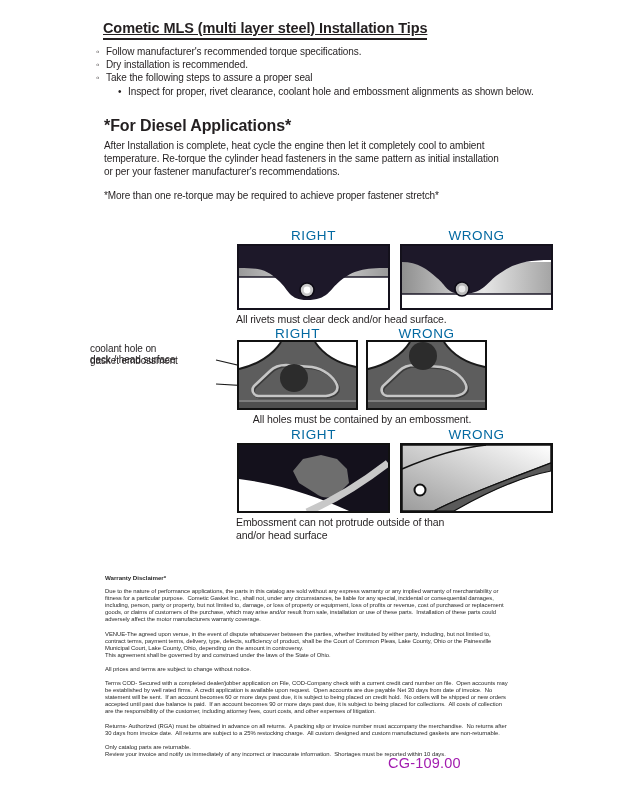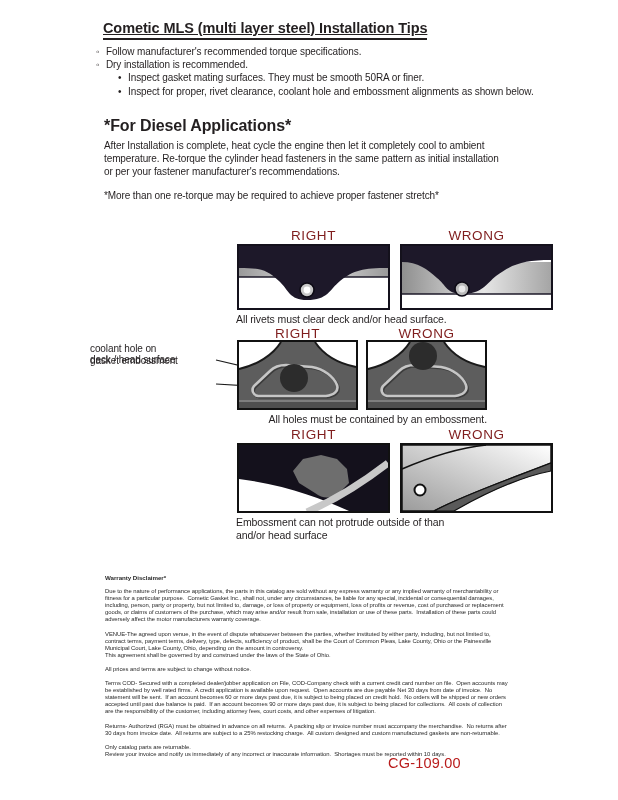--- a/index.html
+++ b/index.html
@@ -21,42 +21,42 @@
   .b1 .mk::before{content:"◦";position:absolute;left:0;top:0;font-size:10px;}
   .b2 .mk::before{content:"•";position:absolute;left:0;top:0;font-size:10px;}
   .mk{position:absolute;left:0;top:0;width:10px;}
 
   
   #diesel{left:104px;top:119px;width:450px;font-size:10px;line-height:13px;letter-spacing:-0.1px;}
   #diesel h2{font-size:16px;font-weight:bold;margin:0 0 7px 0;letter-spacing:-0.1px;}
   #diesel p{margin:0 0 11px 0;white-space:pre-wrap;}
 
   
-  .fig-label{font-size:13.5px;font-weight:500;letter-spacing:0.6px;text-align:center;width:153px;color:#7f1d1d;}
+  .fig-label{font-size:13.5px;font-weight:500;letter-spacing:0.6px;text-align:center;width:153px;color:#0369a1;}
   .fig-label.narrow{width:121px;}
   .fig-box{display:block;}
   .fig-caption{font-size:10.5px;letter-spacing:-0.1px;line-height:12.5px;white-space:pre-line;}
   .side-label{font-size:10px;line-height:10.5px;text-align:left;letter-spacing:-0.1px;}
 
   
   #disclaimer{left:105px;top:574px;width:462px;font-size:5.9px;line-height:7.1px;letter-spacing:-0.05px;color:#2a2a2a;}
   #disclaimer h3{font-size:6.2px;font-weight:bold;margin:0 0 7px 0;}
   #disclaimer p{margin:0 0 7px 0;white-space:pre-wrap;}
 
-  #doc-code{left:388px;top:755px;font-size:14.5px;letter-spacing:0.2px;color:#b91c1c;}
+  #doc-code{left:388px;top:755px;font-size:14.5px;letter-spacing:0.2px;color:#a21caf;}
 </style>
 </head>
 <body>
 
 <div class="abs" id="title">Cometic MLS (multi layer steel) Installation Tips</div>
 
 <div class="abs" id="bullets">
   <div class="b1"><span class="mk"></span><span>Follow manufacturer's recommended torque specifications.</span></div>
   <div class="b1"><span class="mk"></span><span>Dry installation is recommended.</span></div>
-  <div class="b2"><span class="mk"></span><span>Inspect gasket mating surfaces.  They must be smooth 50RA or finer.</span></div>
+  <div class="b1"><span class="mk"></span><span>Take the following steps to assure a proper seal</span></div>
   <div class="b2"><span class="mk"></span><span>Inspect for proper, rivet clearance, coolant hole and embossment alignments as shown below.</span></div>
 </div>
 
 <div class="abs" id="diesel">
   <h2>*For Diesel Applications*</h2>
   <p>After Installation is complete, heat cycle the engine then let it completely cool to ambient
 temperature. Re-torque the cylinder head fasteners in the same pattern as initial installation
 or per your fastener manufacturer's recommendations.</p>
   <p>*More than one re-torque may be required to achieve proper fastener stretch*</p>
 </div>
@@ -135,21 +135,21 @@
   <path d="M44,2 C36,15 20,25 2,29" stroke="#1a1a1a" stroke-width="2" fill="none"></path>
   <path d="M78,2 C86,14 99,23 119,27" stroke="#1a1a1a" stroke-width="2" fill="none"></path>
   <line x1="2" y1="61" x2="119" y2="61" stroke="#8a8a8a" stroke-width="1.4"></line>
   <rect x="2" y="62" width="117" height="6" fill="#4f4f4f"></rect>
   <path d="M21,56 C16,55 14,50 17,46 L33,31 C37,27 43,25 49,25 L75,27 C87,29 97,37 100,45 C102,51 97,55 89,56 Z" fill="none" stroke="#3c3c3c" stroke-width="2.4" transform="translate(1.3,1.3)"></path>
   <path d="M21,56 C16,55 14,50 17,46 L33,31 C37,27 43,25 49,25 L75,27 C87,29 97,37 100,45 C102,51 97,55 89,56 Z" fill="none" stroke="#c6c6c6" stroke-width="2.6"></path>
   <circle cx="57" cy="16" r="14" fill="#2c2c2c"></circle>
   <rect x="1" y="1" width="119" height="68" fill="none" stroke="#111" stroke-width="2"></rect>
 </svg>
 
-<div class="abs fig-caption" style="left:237px;top:413px;width:250px;text-align:right;">All holes must be contained by an embossment.</div>
+<div class="abs fig-caption" style="left:237px;top:413px;width:250px;text-align:center;">All holes must be contained by an embossment.</div>
 
 <div class="abs fig-label" style="left:237px;top:427px;">RIGHT</div>
 <div class="abs fig-label" style="left:400px;top:427px;">WRONG</div>
 
 <svg class="abs fig-box" style="left:237px;top:443px;" width="153" height="70" viewBox="0 0 153 70">
   <rect x="1" y="1" width="151" height="68" fill="#ffffff"></rect>
   <path d="M2,2 H151 V68 H112 C85,56 50,42 2,36 Z" fill="#14111c"></path>
   <path d="M56,28 L66,16 L84,12 L100,16 L110,26 L112,40 L102,50 C94,56 86,56 78,50 L62,40 Z" fill="#6e6e6e"></path>
   <path d="M70,69 C100,56 125,40 151,20" stroke="#c8c8c8" stroke-width="7" fill="none"></path>
   <circle cx="16" cy="48" r="5.5" fill="#ffffff"></circle>

